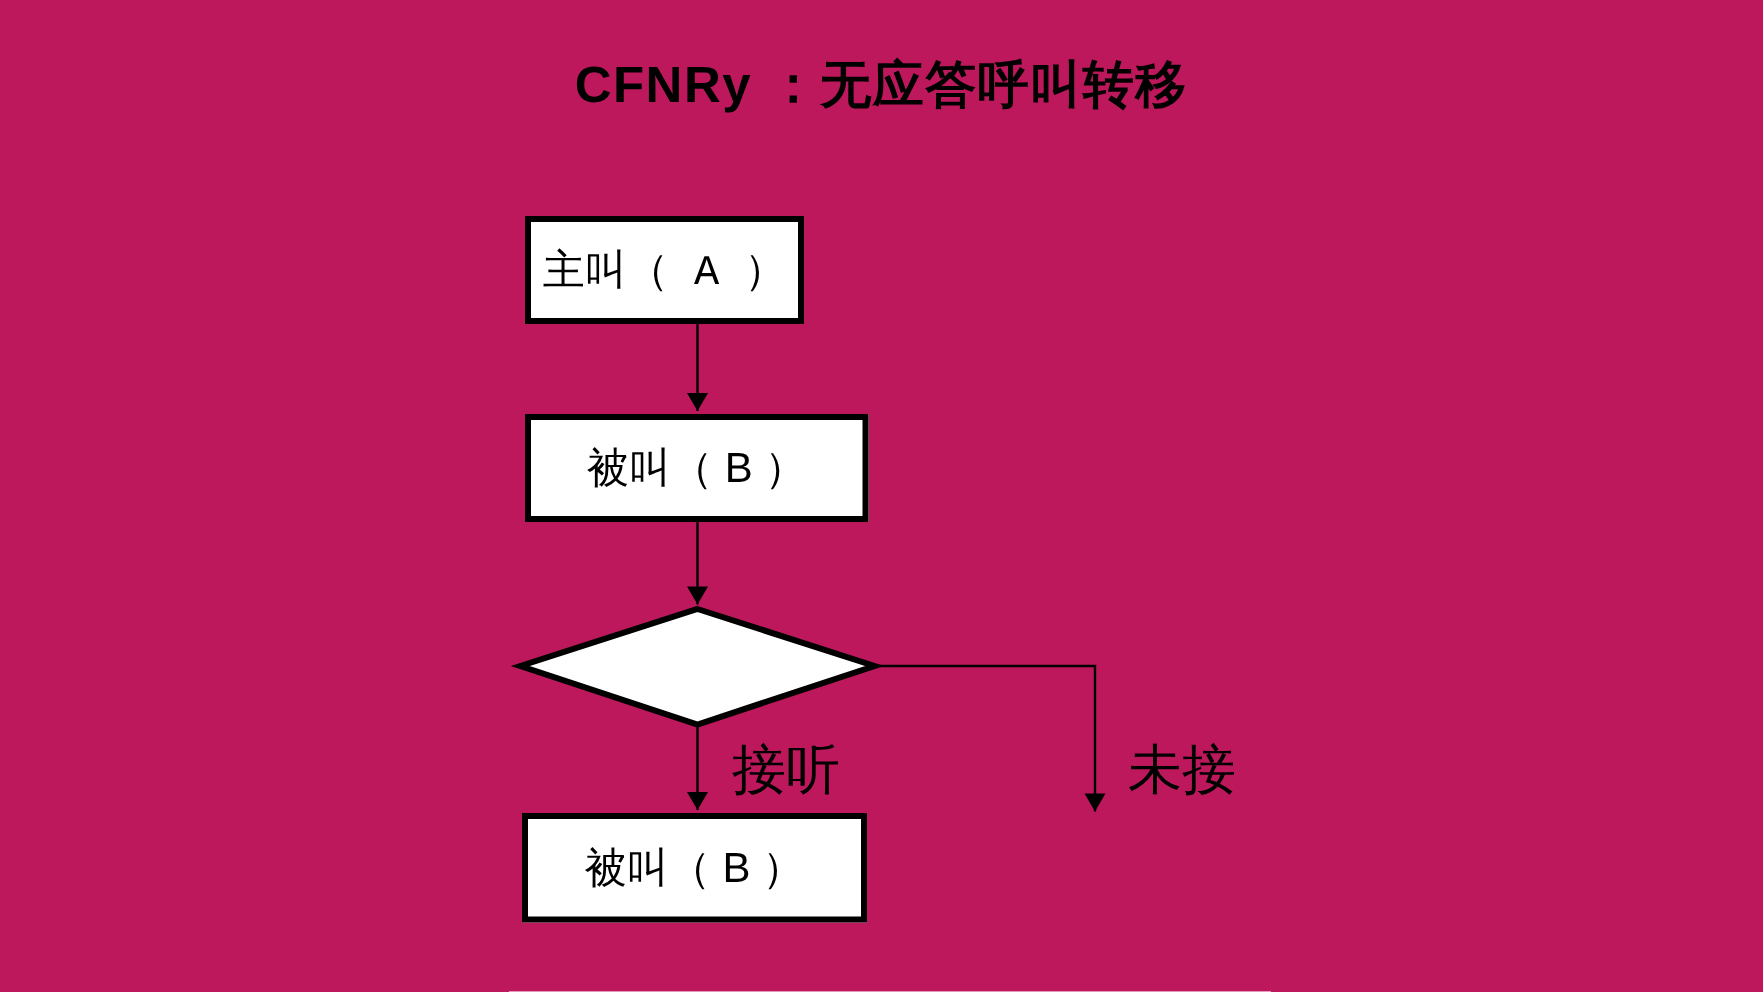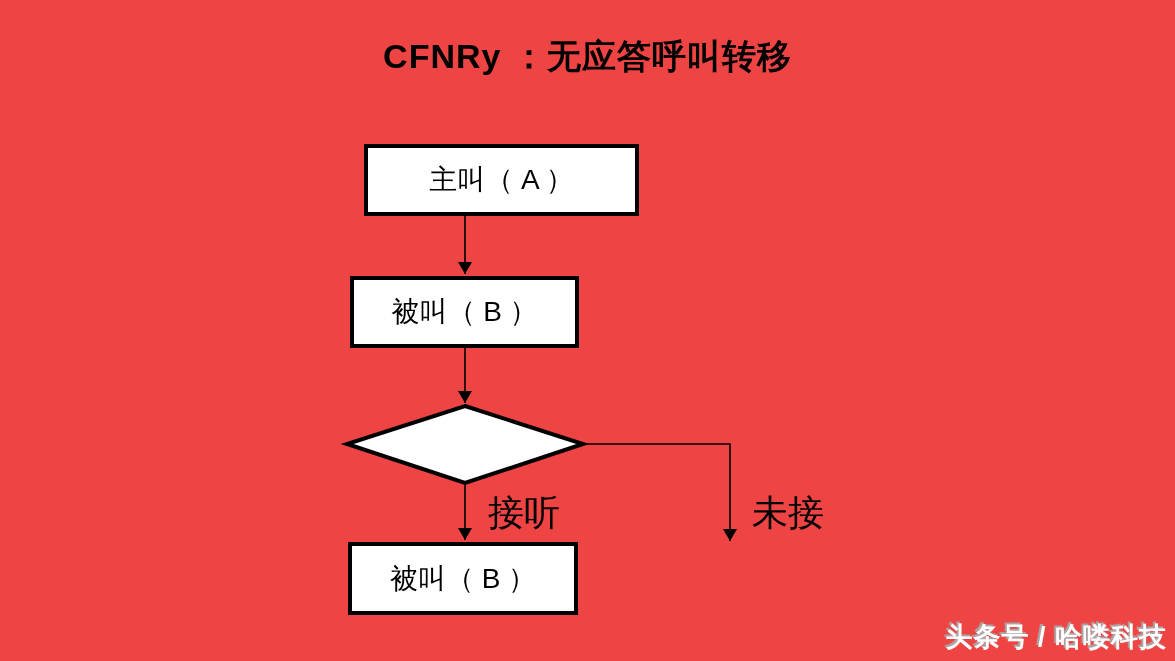--- a/index.html
+++ b/index.html
@@ -4,21 +4,21 @@
 <style>
   html, body {
     margin: 0;
     padding: 0;
     background: #ffffff;
   }
   .canvas {
     position: relative;
     width: 1175px;
     height: 661px;
-    background: #ef4444;
+    background: #be185d;
     font-family: "Liberation Sans", "DejaVu Sans", sans-serif;
     overflow: hidden;
     color: #000000;
   }
   .title {
     position: absolute;
     top: 34px;
     left: 0;
     width: 100%;
     text-align: center;
@@ -38,21 +38,21 @@
     box-sizing: border-box;
     background: #ffffff;
     border: 4px solid #000000;
     display: flex;
     align-items: center;
     justify-content: center;
     font-size: 28px;
     color: #000000;
     white-space: nowrap;
   }
-  .node-caller-a   { left: 364px; top: 144px; width: 275px; height: 72px; }
+  .node-caller-a   { left: 350px; top: 144px; width: 186px; height: 72px; font-family: Liberation Mono, monospace; }
   .node-called-b   { left: 350px; top: 276px; width: 229px; height: 72px; }
   .node-called-b2  { left: 348px; top: 542px; width: 230px; height: 73px; }
   .node-forward-c  { left: 613px; top: 543px; width: 230px; height: 73px; }
   .diamond-label {
     position: absolute;
     left: 347px;
     top: 406px;
     width: 236px;
     height: 77px;
     display: flex;
@@ -113,15 +113,14 @@
   <div class="node node-called-b">被叫（ B ）</div>
 
 
   <div class="edge-label edge-label-answered">接听</div>
 
   <div class="edge-label edge-label-missed">未接</div>
 
   <div class="node node-called-b2">被叫（ B ）</div>
 
 
-  <div class="watermark">头条号 / 哈喽科技</div>
 
 </div>
 
 </body></html>

